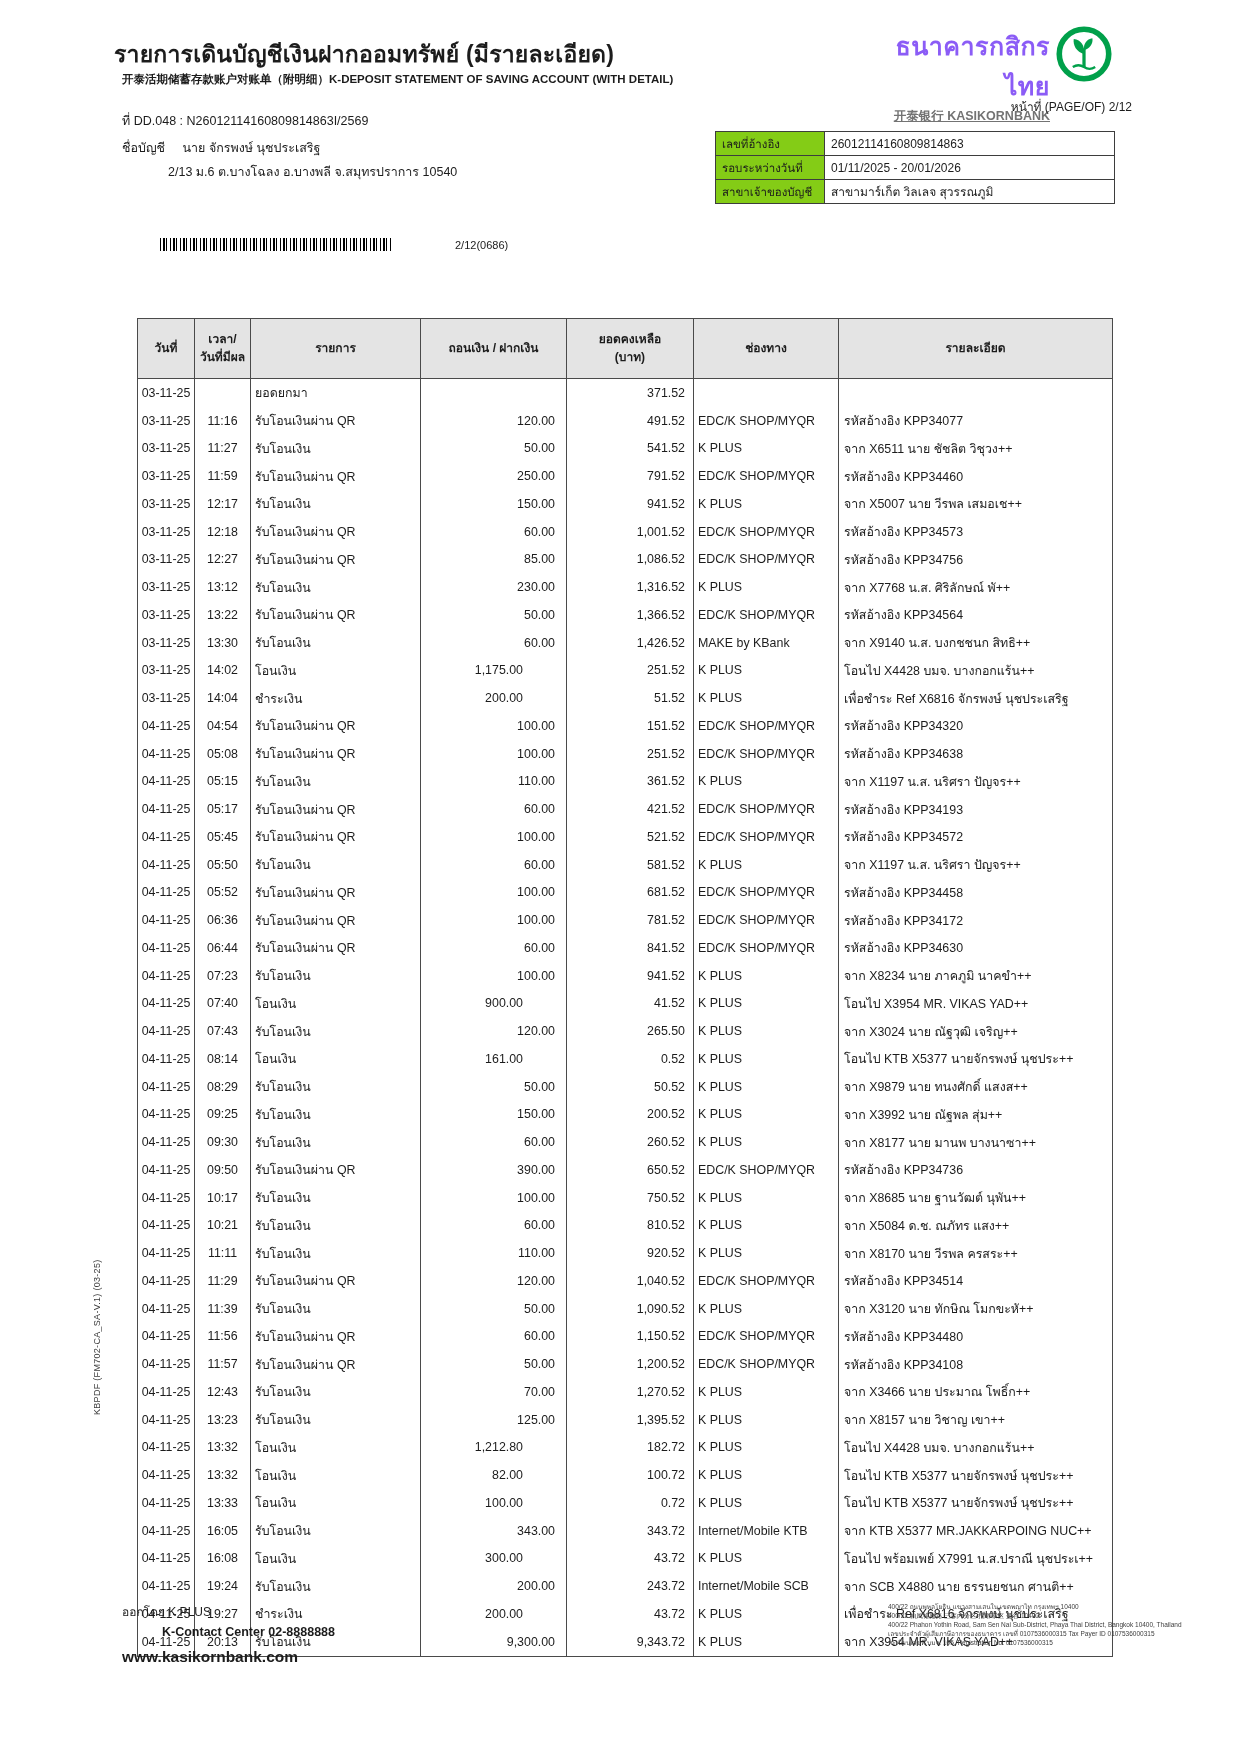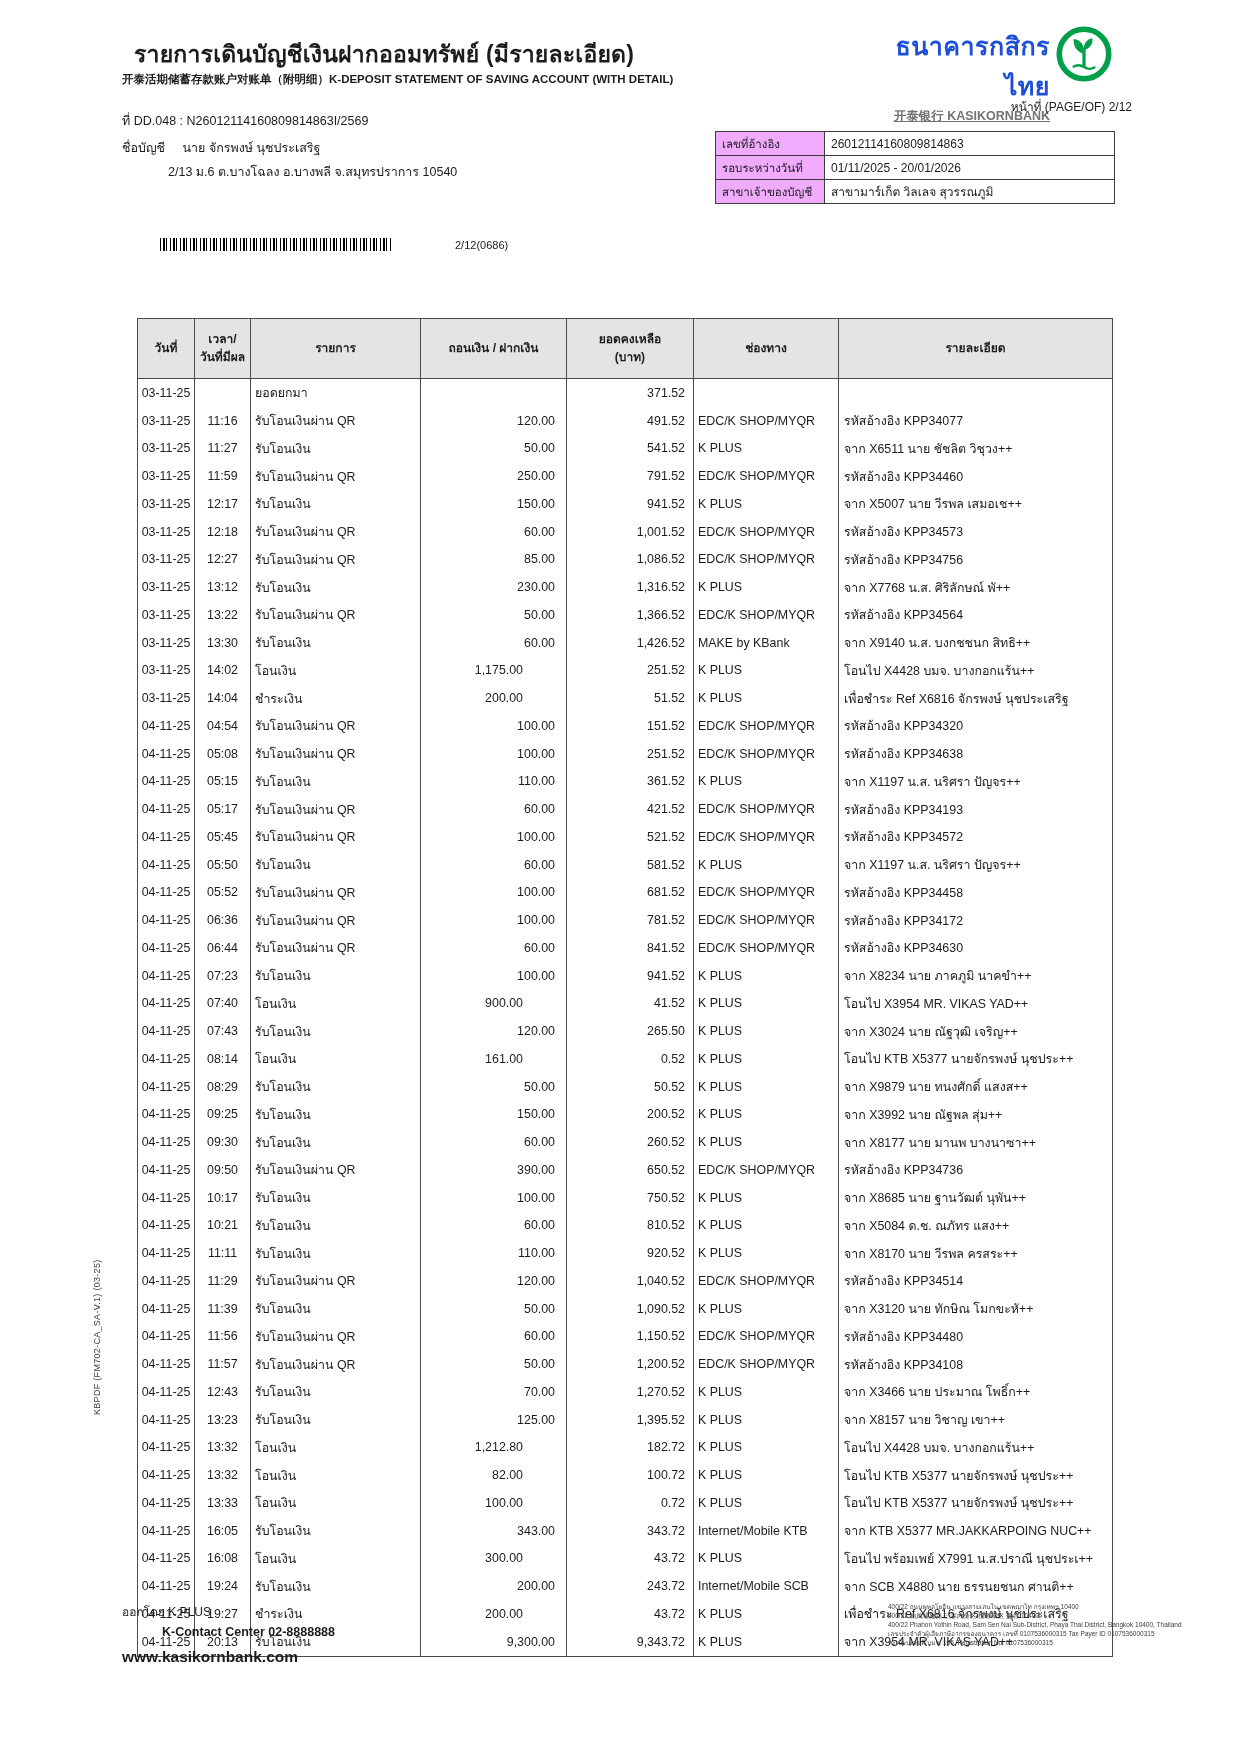--- a/index.html
+++ b/index.html
@@ -1,33 +1,33 @@
 <!DOCTYPE html>
 <html><head>
 <meta charset="utf-8">
 <style>
   html,body{margin:0;padding:0;background:#9a9a9a;}
   .page{position:relative;width:1239px;height:1754px;background:#ffffff;margin:0 auto;
         font-family:"Liberation Sans",sans-serif;color:#1c1c1c;overflow:hidden;}
   
-  .doc-title{position:absolute;left:134px;top:36px;font-size:23px;font-weight:bold;letter-spacing:.2px;}
+  .doc-title{position:absolute;left:114px;top:36px;font-size:23px;font-weight:bold;letter-spacing:.2px;}
   .doc-subtitle{position:absolute;left:122px;top:72px;font-size:11.5px;font-weight:bold;}
   .brand{position:absolute;left:860px;top:26px;width:190px;text-align:right;}
   .brand-name{font-size:25px;font-weight:bold;letter-spacing:.5px;}
   .brand-sub{font-size:12.5px;font-weight:bold;margin-top:2px;}
   .brand-logo{position:absolute;left:1056px;top:26px;width:56px;height:56px;}
   .page-of{position:absolute;left:900px;top:97px;width:232px;text-align:right;font-size:12px;}
   .doc-no{position:absolute;left:122px;top:111px;font-size:12.5px;}
   .acct-line{position:absolute;left:122px;top:138px;font-size:12.5px;}
   .acct-line .lbl{margin-right:14px;}
   .acct-addr{position:absolute;left:168px;top:162px;font-size:12.5px;}
   
   .info-box{position:absolute;left:715px;top:131px;width:400px;border-collapse:collapse;}
   .info-box td{border:1px solid #3d3d3d;height:23px;font-size:11.5px;padding:0 6px;vertical-align:middle;}
-  .info-box td.k{background:#f0abfc;width:96px;}
+  .info-box td.k{background:#84cc16;width:96px;}
   .info-box td.v{font-size:12px;}
   
   .barcode{position:absolute;left:160px;top:238px;width:232px;height:13px;
     background:repeating-linear-gradient(90deg,#000 0 1px,#fff 1px 3px,#000 3px 5px,#fff 5px 6px,#000 6px 7px,#fff 7px 10px);}
   .barcode-caption{position:absolute;left:455px;top:239px;font-size:11px;}
   
   .txn-wrap{position:absolute;left:137px;top:318px;}
   table.txn{border-collapse:collapse;table-layout:fixed;width:975px;border:1px solid #4a4a4a;}
   table.txn th{border:1px solid #4a4a4a;background:#e4e4e4;font-size:12px;font-weight:bold;
                height:57px;vertical-align:middle;text-align:center;line-height:1.45;}
@@ -52,21 +52,21 @@
 </style>
 </head>
 <body>
 
 <div class="page">
 
   <div class="doc-title">รายการเดินบัญชีเงินฝากออมทรัพย์ (มีรายละเอียด)</div>
   <div class="doc-subtitle">开泰活期储蓄存款账户对账单（附明细）K-DEPOSIT STATEMENT OF SAVING ACCOUNT (WITH DETAIL)</div>
 
   <div class="brand">
-    <div class="brand-name" style="color:#1d4ed8;">ธนาคารกสิกรไทย</div>
+    <div class="brand-name" style="color:#8b5cf6;">ธนาคารกสิกรไทย</div>
     <div class="brand-sub" style="color:#737373;text-decoration:underline;">开泰银行 KASIKORNBANK</div>
   </div>
   <div class="brand-logo">
     <svg viewBox="0 0 60 60" width="56" height="56">
       <circle cx="30" cy="30" r="26.5" fill="none" stroke="#00A04A" stroke-width="6"></circle>
       <path d="M30 44 L30 24" stroke="#00A04A" stroke-width="3.5" fill="none"></path>
       <path d="M30 30 C22 28 18 21 19 14 C27 15 31 21 30 30 Z" fill="#00A04A"></path>
       <path d="M30 26 C36 24 40 19 39 13 C33 14 29 19 30 26 Z" fill="#00A04A"></path>
       <path d="M18 44 q6 -4 12 0 q6 4 12 0" stroke="#00A04A" stroke-width="2.5" fill="none"></path>
     </svg>

